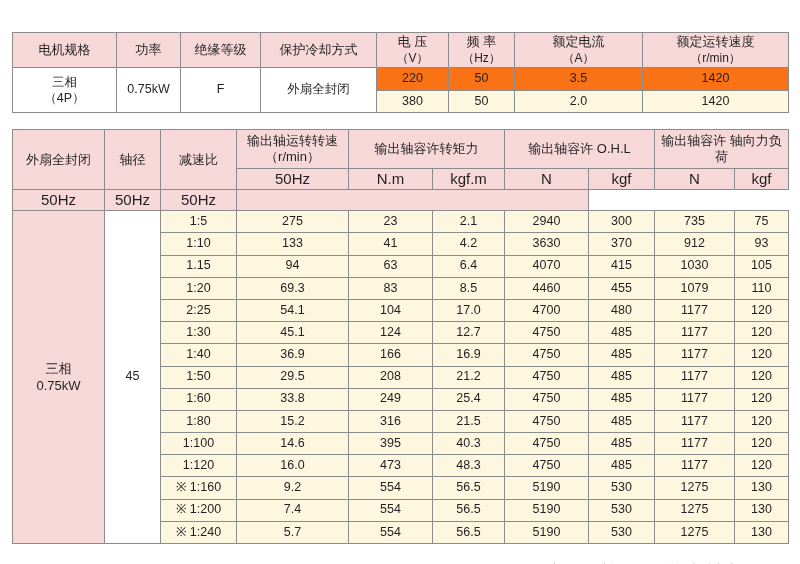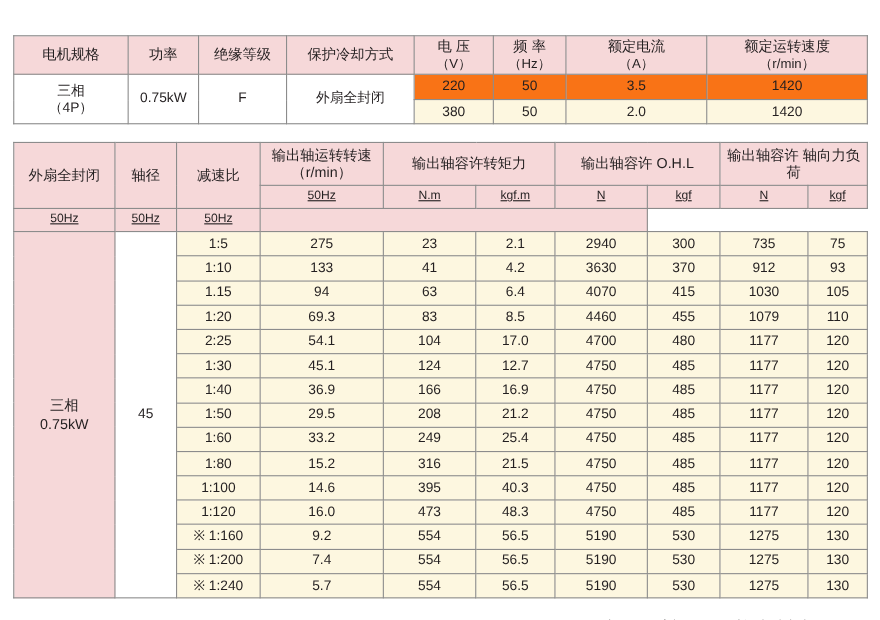--- a/index.html
+++ b/index.html
@@ -72,22 +72,21 @@
   }
   .t2 .hdr2 {
     background: #f6d8d9;
   }
   .t2 .hdr2-top {
     height: 38px;
     font-size: 13px;
   }
   .t2 .hdr2-sub {
     height: 20px;
-    font-size: 11px;
-    text-decoration: underline;
+    font-size: 15px;
   }
   .t2 .leftlabel {
     background: #f6d8d9;
     font-size: 13px;
     line-height: 1.35;
   }
   .notes {
     margin-top: 14px;
     font-size: 12.5px;
     line-height: 1.95;
@@ -308,21 +307,21 @@
       <td class="cell-yellow">29.5</td>
       <td class="cell-yellow">208</td>
       <td class="cell-yellow">21.2</td>
       <td class="cell-yellow">4750</td>
       <td class="cell-yellow">485</td>
       <td class="cell-yellow">1177</td>
       <td class="cell-yellow">120</td>
     </tr>
     <tr>
       <td class="cell-yellow">1:60</td>
-      <td class="cell-yellow">33.2</td>
+      <td class="cell-yellow">33.8</td>
       <td class="cell-yellow">249</td>
       <td class="cell-yellow">25.4</td>
       <td class="cell-yellow">4750</td>
       <td class="cell-yellow">485</td>
       <td class="cell-yellow">1177</td>
       <td class="cell-yellow">120</td>
     </tr>
     <tr>
       <td class="cell-yellow">1:80</td>
       <td class="cell-yellow">15.2</td>

